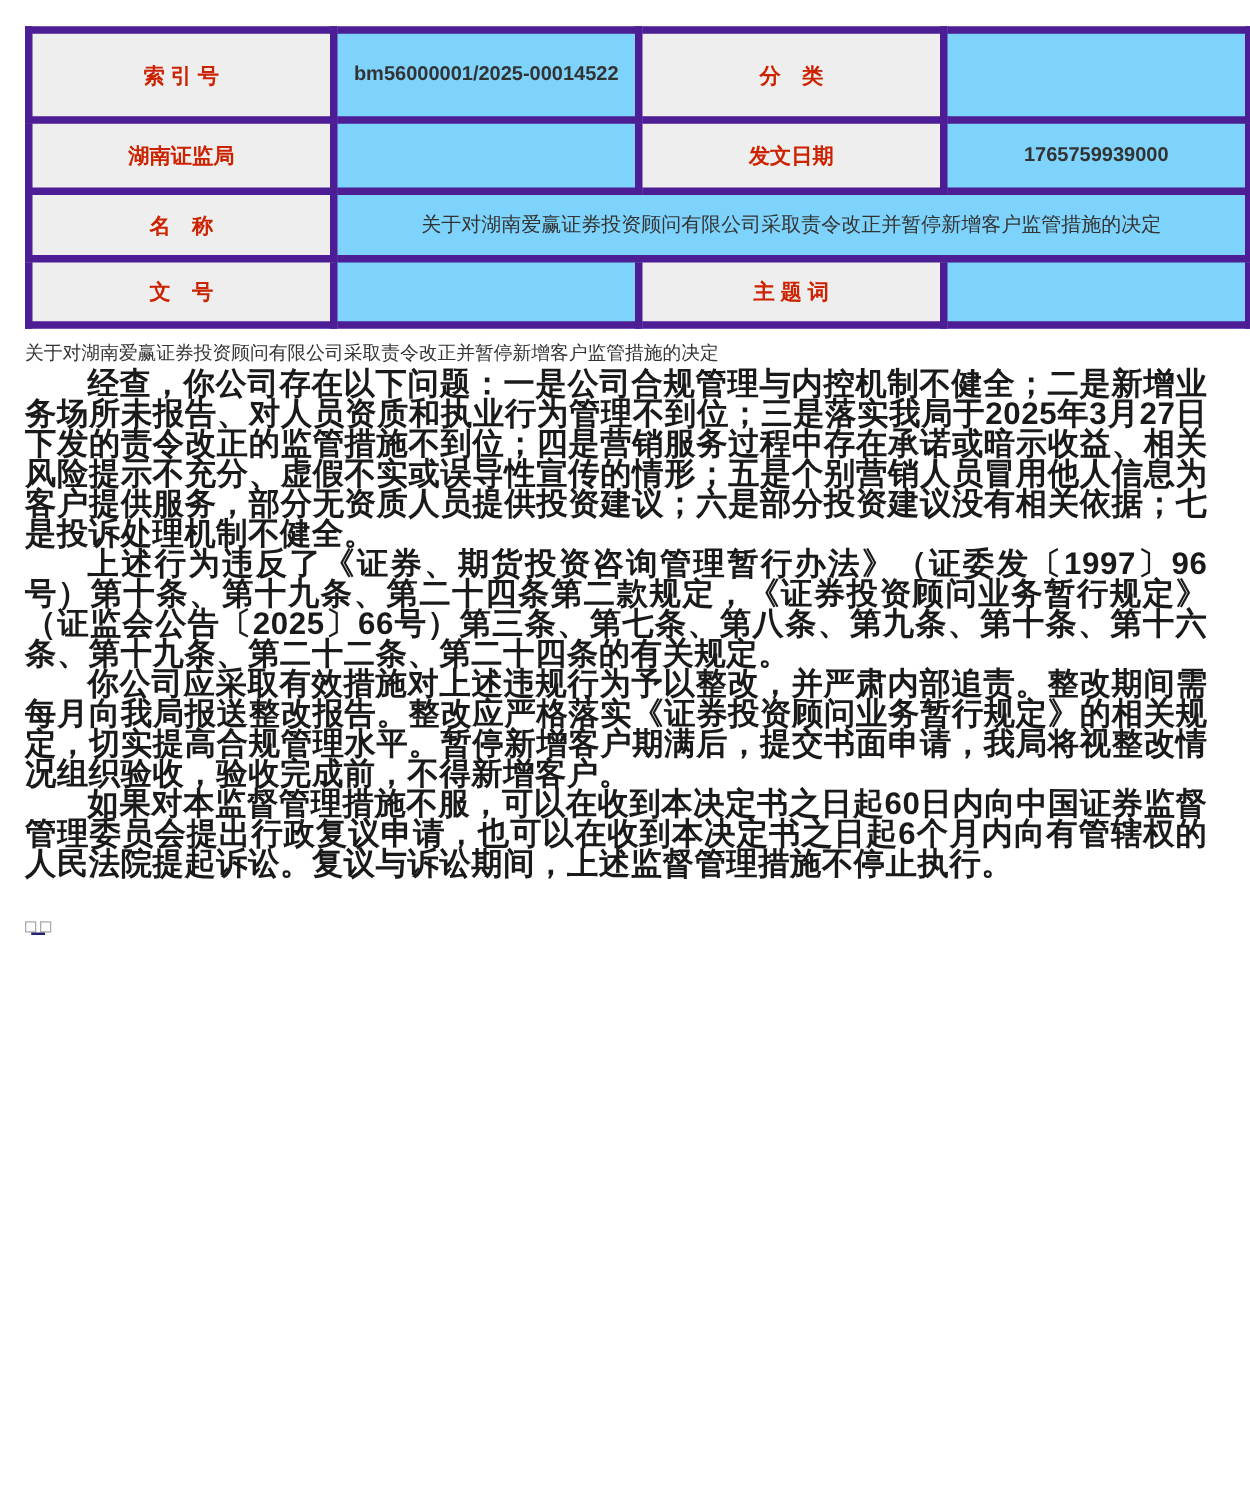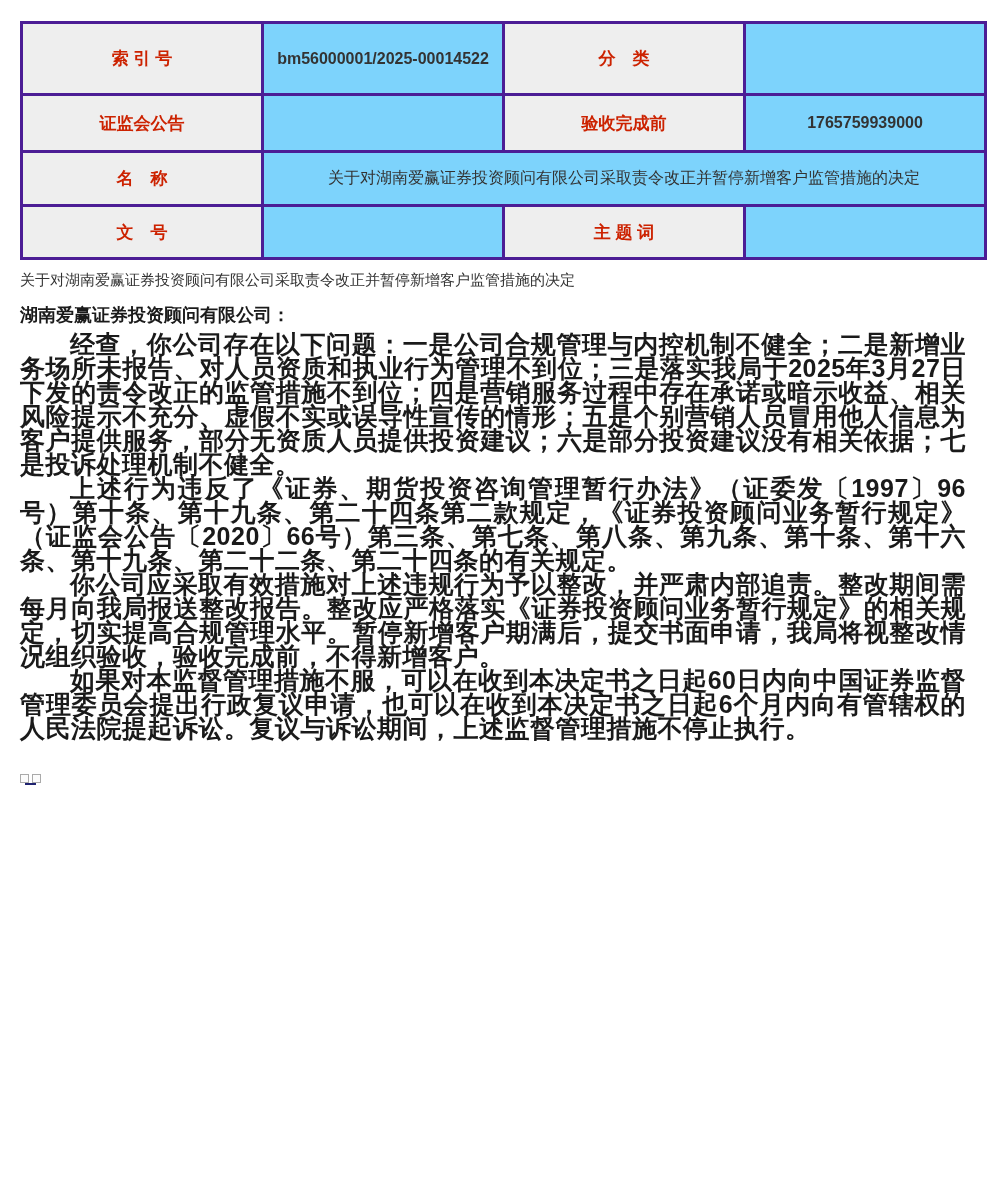--- a/index.html
+++ b/index.html
@@ -11,21 +11,21 @@
   .page { padding: 21px 0 8px 0; }
 
   
   table.meta {
     border-collapse: collapse;
     table-layout: fixed;
     margin-left: 20px;
     width: 958px;
   }
   table.meta td {
-    border: 3px solid #4c1d95;
+    border: 6px solid #4c1d95;
     text-align: center;
     vertical-align: middle;
     padding: 4px 8px;
     overflow-wrap: break-word;
     word-break: break-all;
   }
   td.lbl {
     background: #eeeeee;
     color: #cc2200;
     font-weight: 700;
@@ -128,44 +128,43 @@
 
   <table class="meta">
     <tbody>
         <tr class="r1">
       <td class="lbl">索 引 号</td>
       <td class="val">bm56000001/2025-00014522</td>
       <td class="lbl">分　类</td>
       <td class="val"></td>
     </tr>
     <tr class="r2">
-      <td class="lbl">证监会公告</td>
+      <td class="lbl">湖南证监局</td>
       <td class="val"></td>
-      <td class="lbl">验收完成前</td>
+      <td class="lbl">发文日期</td>
       <td class="val">1765759939000</td>
     </tr>
     <tr class="r3">
       <td class="lbl">名　称</td>
       <td class="val title-cell" colspan="3">关于对湖南爱赢证券投资顾问有限公司采取责令改正并暂停新增客户监管措施的决定</td>
     </tr>
     <tr class="r4">
       <td class="lbl">文　号</td>
       <td class="val"></td>
       <td class="lbl">主 题 词</td>
       <td class="val"></td>
     </tr>
   </tbody>
     </table>
 
   <div class="doc">
     <div class="doc-heading">关于对湖南爱赢证券投资顾问有限公司采取责令改正并暂停新增客户监管措施的决定</div>
-    <div class="doc-salutation">湖南爱赢证券投资顾问有限公司：</div>
 
     <p class="body-para">经查，你公司存在以下问题：一是公司合规管理与内控机制不健全；二是新增业务场所未报告、对人员资质和执业行为管理不到位；三是落实我局于2025年3月27日下发的责令改正的监管措施不到位；四是营销服务过程中存在承诺或暗示收益、相关风险提示不充分、虚假不实或误导性宣传的情形；五是个别营销人员冒用他人信息为客户提供服务，部分无资质人员提供投资建议；六是部分投资建议没有相关依据；七是投诉处理机制不健全。</p>
-    <p class="body-para">上述行为违反了《证券、期货投资咨询管理暂行办法》（证委发〔1997〕96号）第十条、第十九条、第二十四条第二款规定，《证券投资顾问业务暂行规定》（证监会公告〔2020〕66号）第三条、第七条、第八条、第九条、第十条、第十六条、第十九条、第二十二条、第二十四条的有关规定。</p>
+    <p class="body-para">上述行为违反了《证券、期货投资咨询管理暂行办法》（证委发〔1997〕96号）第十条、第十九条、第二十四条第二款规定，《证券投资顾问业务暂行规定》（证监会公告〔2025〕66号）第三条、第七条、第八条、第九条、第十条、第十六条、第十九条、第二十二条、第二十四条的有关规定。</p>
     <p class="body-para">你公司应采取有效措施对上述违规行为予以整改，并严肃内部追责。整改期间需每月向我局报送整改报告。整改应严格落实《证券投资顾问业务暂行规定》的相关规定，切实提高合规管理水平。暂停新增客户期满后，提交书面申请，我局将视整改情况组织验收，验收完成前，不得新增客户。</p>
     <p class="body-para">如果对本监督管理措施不服，可以在收到本决定书之日起60日内向中国证券监督管理委员会提出行政复议申请，也可以在收到本决定书之日起6个月内向有管辖权的人民法院提起诉讼。复议与诉讼期间，上述监督管理措施不停止执行。</p>
 
   </div>
 
   <div class="attachments">
     <span class="broken-img"></span><span class="broken-img"></span>
     <span class="attach-underline"></span>
   </div>
 

